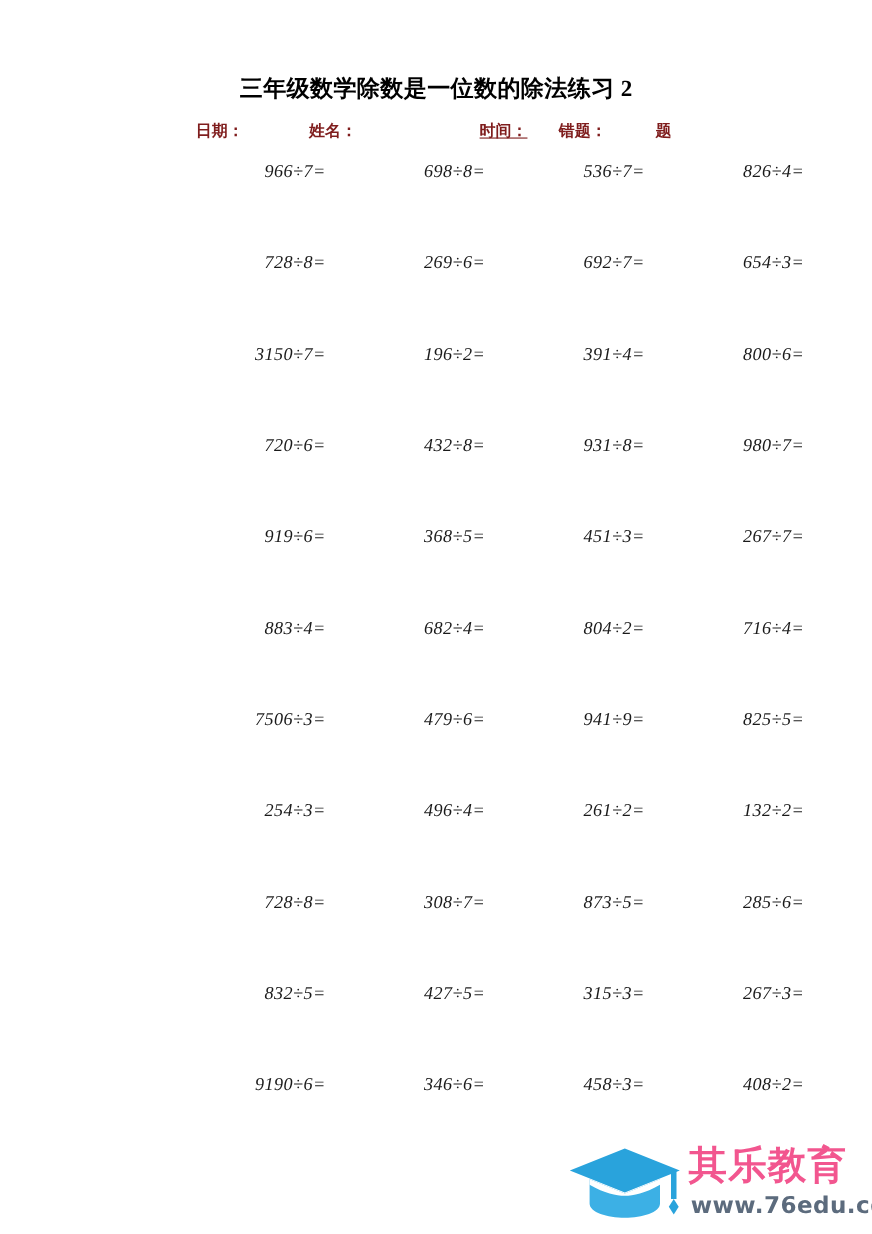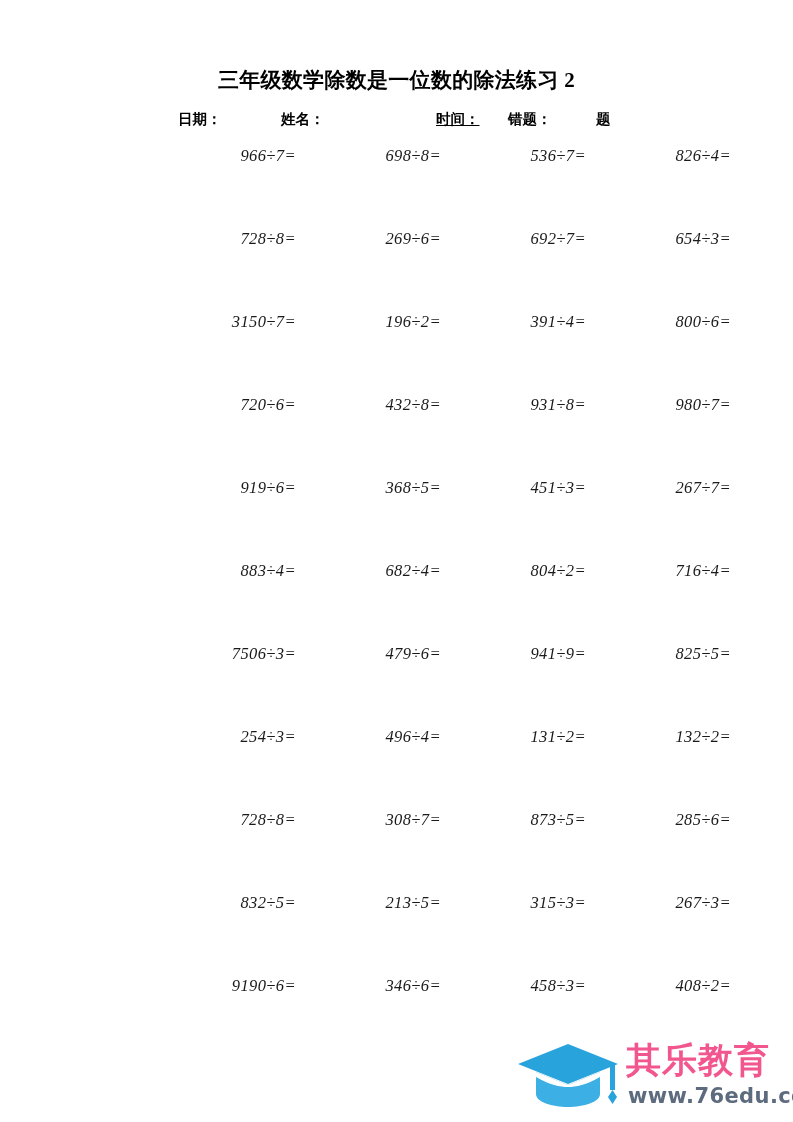--- a/index.html
+++ b/index.html
@@ -45,21 +45,21 @@
     left: 0;
     top: 110px;
     width: 793px;
     height: 22px;
   }
   .info-item {
     position: absolute;
     font-family: "Liberation Serif", "DejaVu Serif", serif;
     font-size: 14.5px;
     font-weight: bold;
-    color: #000000;
+    color: #7f1d1d;
     white-space: nowrap;
     top: 0;
   }
   .info-date  { left: 178px; }
   .info-name  { left: 281px; }
   .info-time  { left: 436px; text-decoration: underline; }
   .info-wrong { left: 508px; }
   .info-unit  { left: 596px; }
 
   
@@ -193,34 +193,34 @@
     <div class="problem-row">
       <span class="problem-cell col-0">7506÷3=</span>
       <span class="problem-cell col-1">479÷6=</span>
       <span class="problem-cell col-2">941÷9=</span>
       <span class="problem-cell col-3">825÷5=</span>
     </div>
 
     <div class="problem-row">
       <span class="problem-cell col-0">254÷3=</span>
       <span class="problem-cell col-1">496÷4=</span>
-      <span class="problem-cell col-2">131÷2=</span>
+      <span class="problem-cell col-2">261÷2=</span>
       <span class="problem-cell col-3">132÷2=</span>
     </div>
 
     <div class="problem-row">
       <span class="problem-cell col-0">728÷8=</span>
       <span class="problem-cell col-1">308÷7=</span>
       <span class="problem-cell col-2">873÷5=</span>
       <span class="problem-cell col-3">285÷6=</span>
     </div>
 
     <div class="problem-row">
       <span class="problem-cell col-0">832÷5=</span>
-      <span class="problem-cell col-1">213÷5=</span>
+      <span class="problem-cell col-1">427÷5=</span>
       <span class="problem-cell col-2">315÷3=</span>
       <span class="problem-cell col-3">267÷3=</span>
     </div>
 
     <div class="problem-row">
       <span class="problem-cell col-0">9190÷6=</span>
       <span class="problem-cell col-1">346÷6=</span>
       <span class="problem-cell col-2">458÷3=</span>
       <span class="problem-cell col-3">408÷2=</span>
     </div>

